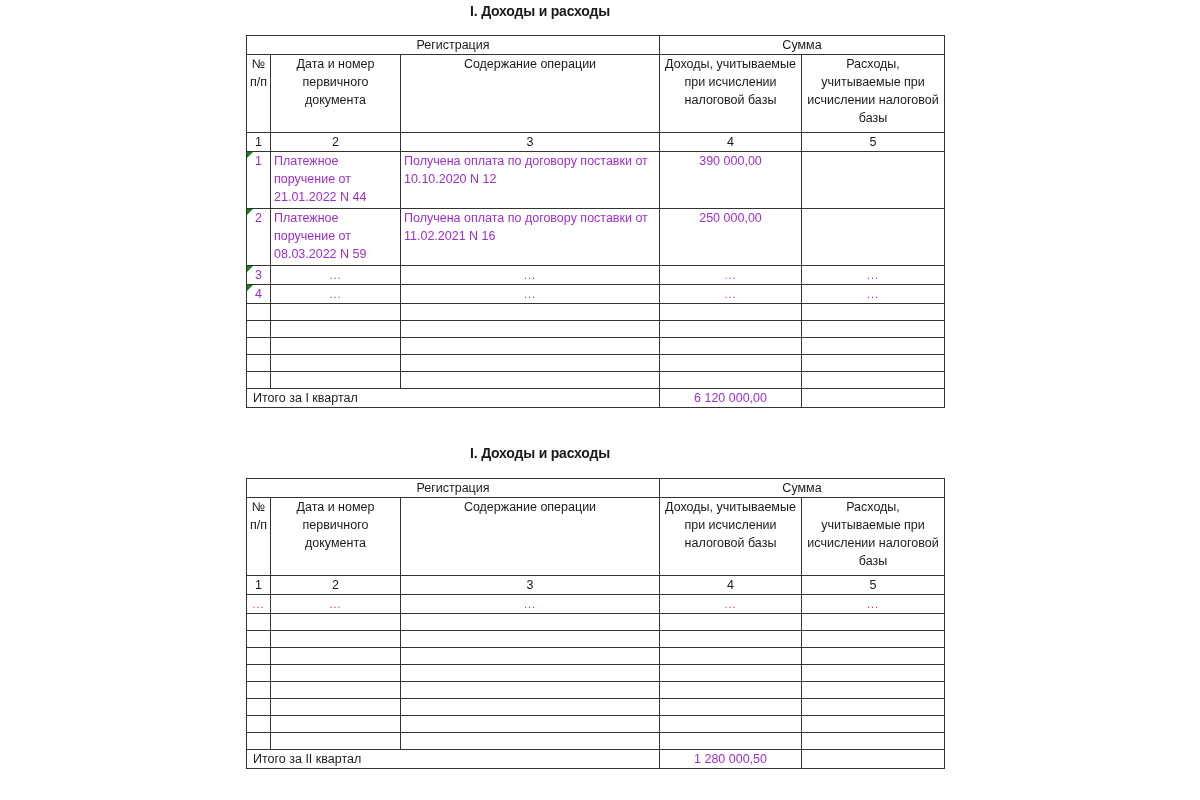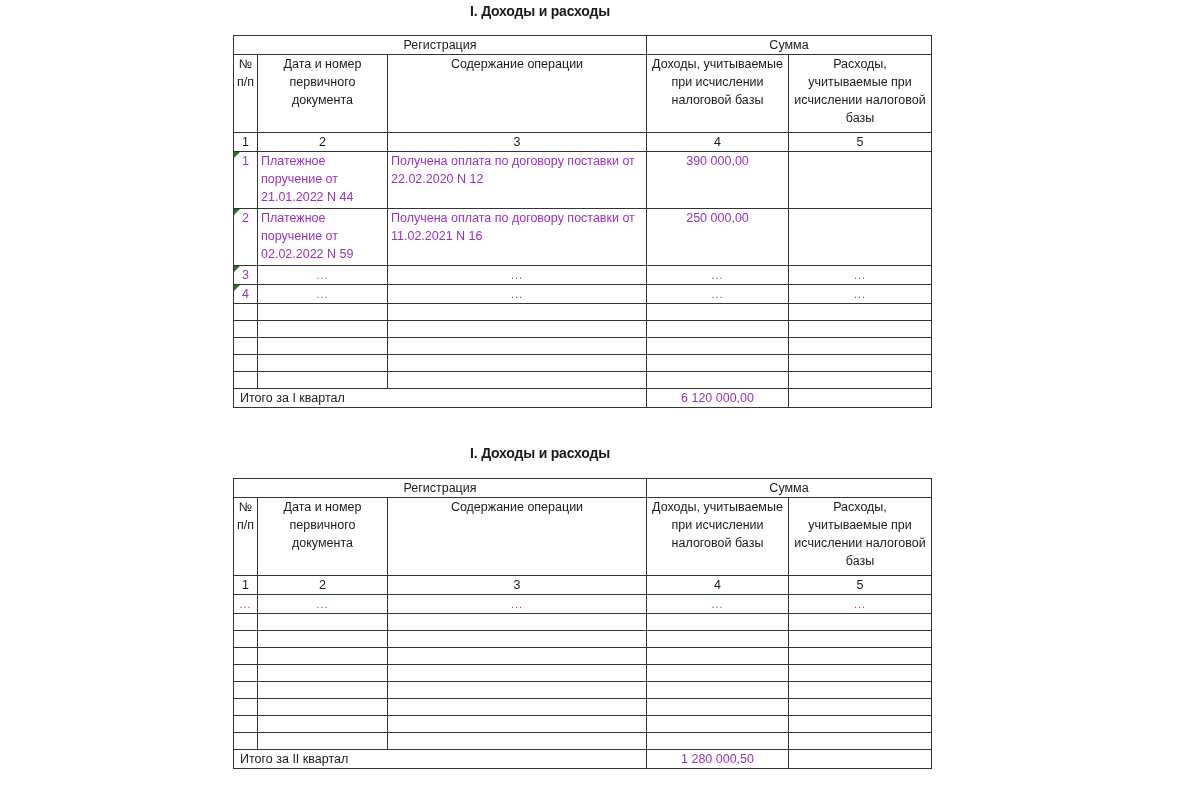--- a/index.html
+++ b/index.html
@@ -1,20 +1,20 @@
 <!DOCTYPE html>
 <html><head>
 <meta charset="utf-8">
 <style>
   html, body { margin:0; padding:0; background:#ffffff; }
   body { width:1200px; height:800px; position:relative; overflow:hidden;
          font-family:"Liberation Sans", sans-serif; color:#1a1a1a; }
   .title { position:absolute; left:0; width:1080px; text-align:center;
            font-weight:bold; font-size:14px; letter-spacing:-0.2px; }
-  table.ledger { position:absolute; left:233px; border-collapse:collapse;
+  table.ledger { position:absolute; left:246px; border-collapse:collapse;
                  table-layout:fixed; font-size:12.5px; }
   table.ledger td { border:1.3px solid #333; padding:0 3px; vertical-align:top;
                     line-height:18px; overflow:hidden; }
   .c1 { width:24px; } .c2 { width:130px; } .c3 { width:259px; }
   .c4 { width:142px; } .c5 { width:143px; }
   .center { text-align:center; }
   .hdr2 td { height:77px;margin-left:29px; }
   .num td { height:16px; text-align:center; line-height:16px; }
   .row-big td { height:56px; }
   .row td { height:16px; line-height:16px; }
@@ -54,27 +54,27 @@
   <tr class="num">
     <td>1</td>
     <td>2</td>
     <td>3</td>
     <td>4</td>
     <td>5</td>
   </tr>
   <tr class="row-big">
     <td class="idx purple marked">1</td>
     <td class="purple">Платежное поручение от 21.01.2022 N 44</td>
-    <td class="purple">Получена оплата по договору поставки от 22.02.2020 N 12</td>
+    <td class="purple">Получена оплата по договору поставки от 10.10.2020 N 12</td>
     <td class="purple center">390 000,00</td>
     <td class="purple center"></td>
   </tr>
   <tr class="row-big">
     <td class="idx purple marked">2</td>
-    <td class="purple">Платежное поручение от 02.02.2022 N 59</td>
+    <td class="purple">Платежное поручение от 08.03.2022 N 59</td>
     <td class="purple">Получена оплата по договору поставки от 11.02.2021 N 16</td>
     <td class="purple center">250 000,00</td>
     <td class="purple center"></td>
   </tr>
   <tr class="row">
     <td class="idx purple marked">3</td>
     <td class="purple center ell">...</td>
     <td class="purple center ell">...</td>
     <td class="purple center ell">...</td>
     <td class="purple center ell">...</td>

